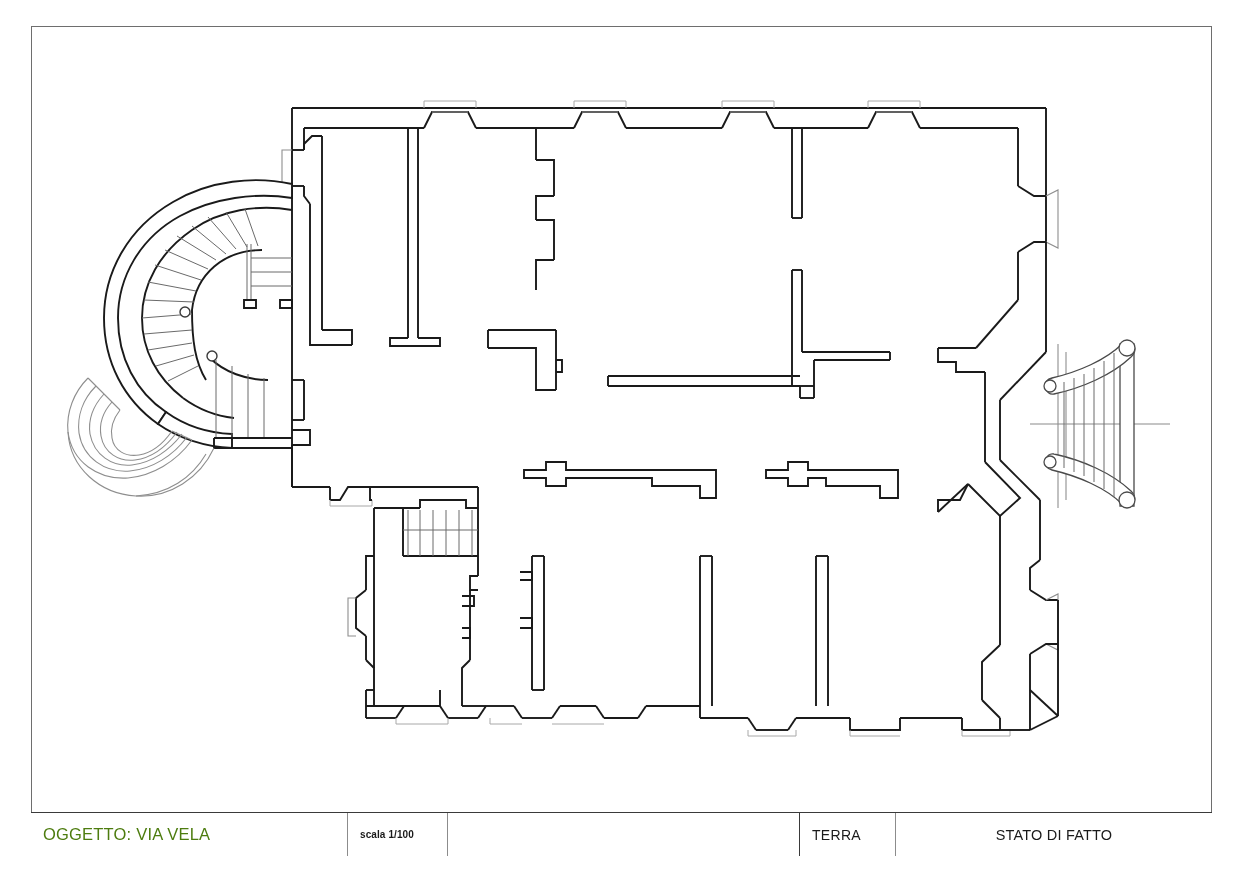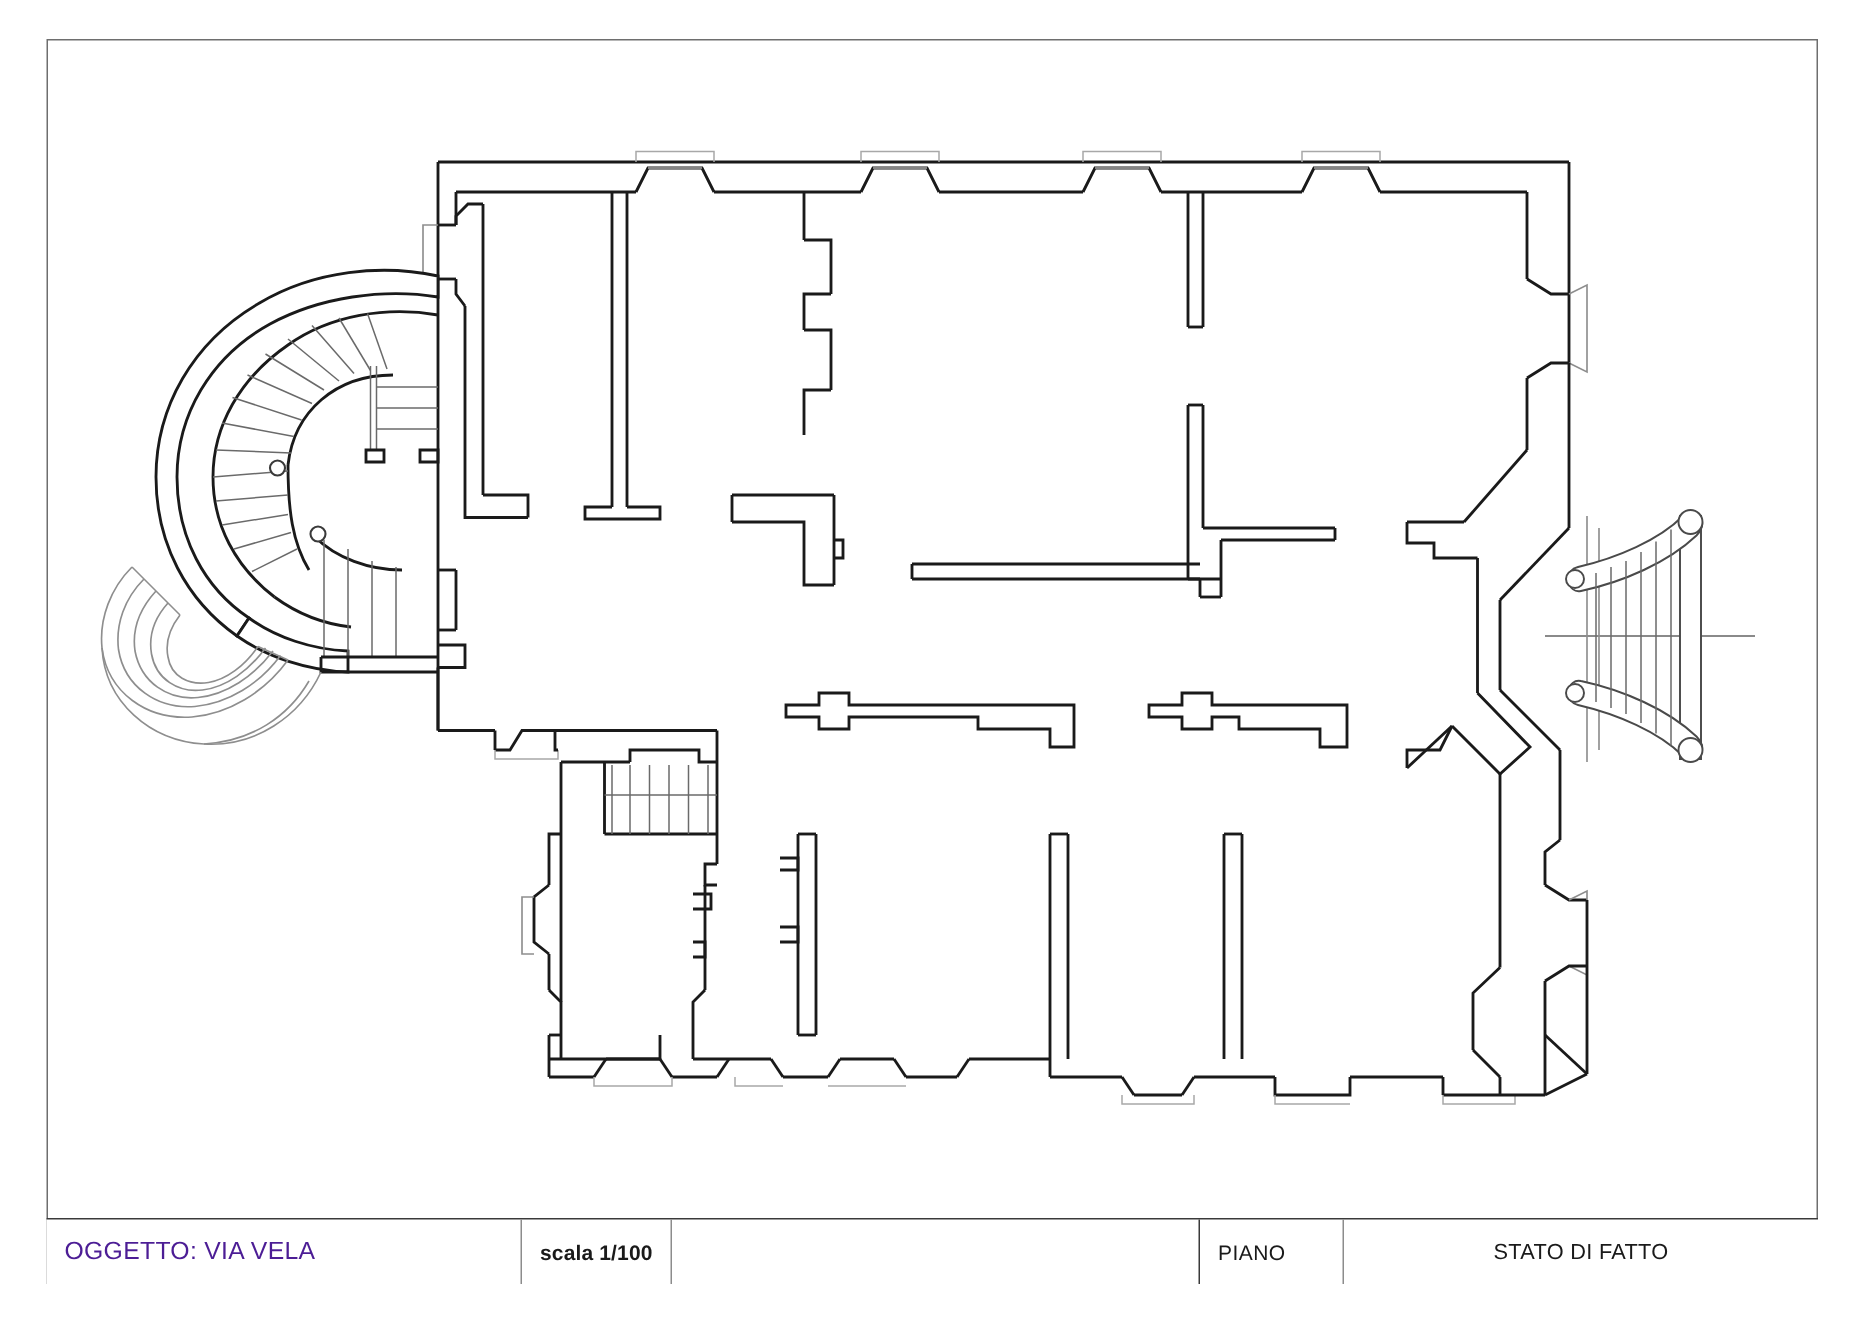--- a/index.html
+++ b/index.html
@@ -41,22 +41,22 @@
   .tb-cell {
     height: 100%;
     display: flex;
     align-items: center;
     border-right: 1.1px solid #8c8c8c;
     padding: 0 12px;
     white-space: nowrap;
     overflow: hidden;
   }
   .tb-cell:last-child { border-right: none; }
-  .tb-oggetto { width: 317px; font-size: 16.5px; letter-spacing: .2px; color: #4c1d95; }
-  .tb-scala   { width: 100px; justify-content: flex-start; font-size: 14px; font-weight: bold; color: #1a1a1a; letter-spacing: .1px; }
+  .tb-oggetto { width: 317px; font-size: 16.5px; letter-spacing: .2px; color: #4d7c0f; }
+  .tb-scala   { width: 100px; justify-content: flex-start; font-size: 10px; font-weight: bold; color: #1a1a1a; letter-spacing: .1px; }
   .tb-blank   { width: 352px; border-right: 1.8px solid #3a3a3a; }
   .tb-piano   { width: 96px; font-size: 14px; color: #1a1a1a; letter-spacing: .3px; }
   .tb-terra   { width: 166px; justify-content: center; font-size: 27px; color: #000; letter-spacing: .5px; }
   .tb-stato   { flex: 1; justify-content: center; font-size: 14.5px; color: #1a1a1a; letter-spacing: .2px; text-align: right; }
 </style>
 </head>
 <body>
 
 <div id="page">
 
@@ -425,20 +425,20 @@
     <div class="tb-cell tb-oggetto">
       <span>OGGETTO: VIA VELA</span>
     </div>
     <div class="tb-cell tb-scala">
       <span>scala 1/100</span>
     </div>
     <div class="tb-cell tb-blank">
       <span></span>
     </div>
     <div class="tb-cell tb-piano">
-      <span>PIANO</span>
+      <span>TERRA</span>
     </div>
     <div class="tb-cell tb-stato">
       <span>STATO DI FATTO</span>
     </div>
   </div>
 
 </div>
 
 </body></html>

